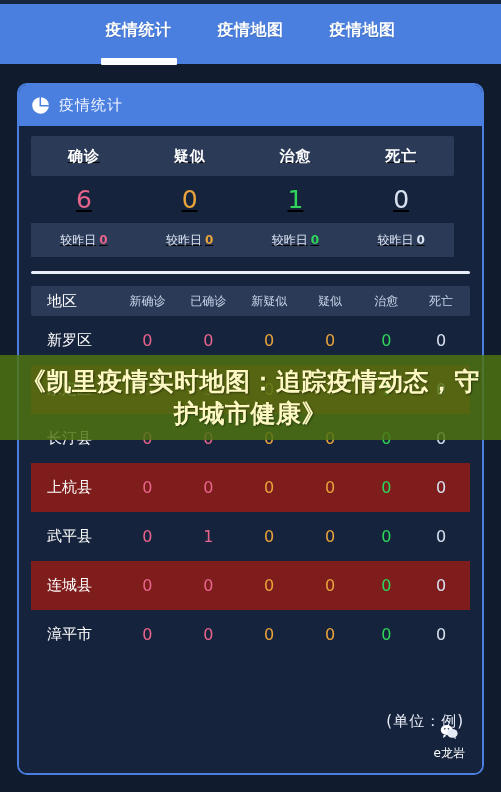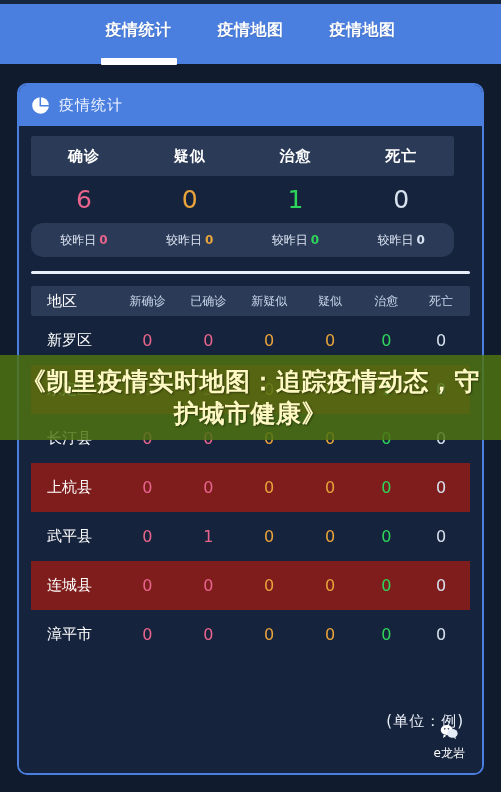--- a/index.html
+++ b/index.html
@@ -94,20 +94,21 @@
   .card-body {
     position: relative;
     height: calc(100% - 41px);
     background: #16233c;
     padding: 0;
   }
 
   
   .stats-wrap {
     padding: 10px 28px 0 12px;
+    text-decoration: underline;
   }
   .stats-head {
     background: #2b3a57;
     display: flex;
     height: 40px;
     align-items: center;
     border-radius: 2px;
   }
   .stats-head .cell {
     flex: 1;
@@ -127,21 +128,21 @@
     flex: 1;
     text-align: center;
     font-size: 25px;
     font-family: "DejaVu Sans", "Liberation Sans", sans-serif;
   }
   .stats-delta {
     background: #2b3a57;
     display: flex;
     height: 34px;
     align-items: center;
-    border-radius: 12px;
+    border-radius: 0;
   }
   .stats-delta .cell {
     flex: 1;
     text-align: center;
     font-size: 12px;
     color: #dfe7f5;
     white-space: nowrap;
   }
   .stats-delta .cell .dv {
     font-weight: bold;

